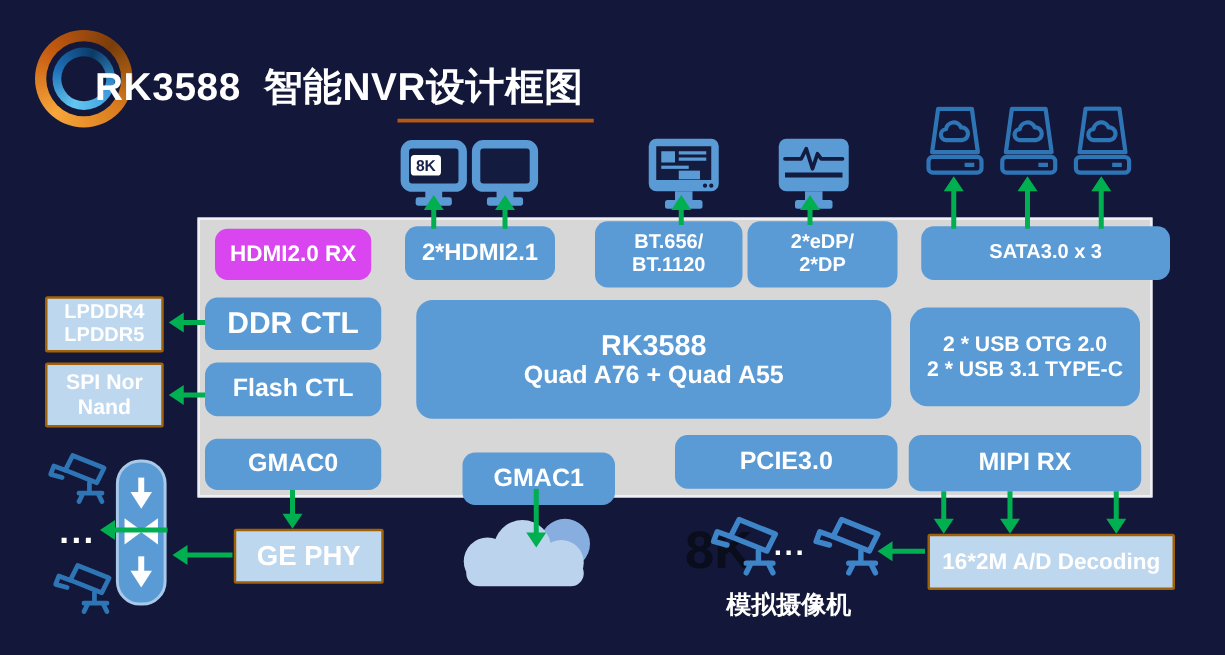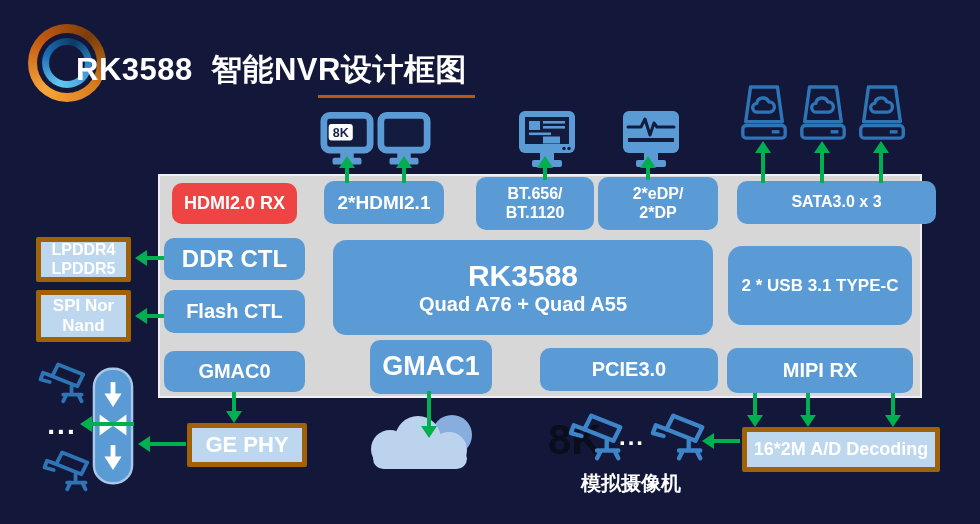--- a/index.html
+++ b/index.html
@@ -17,23 +17,23 @@
   .logo .l3{inset:14px;background:conic-gradient(from 200deg,#64c7f0,#1e6fb8,#0b3a66,#3a9ad9,#64c7f0);}
   .logo .l4{inset:21px;background:#131739;}
   .title{position:absolute;left:76px;top:49px;font-size:31px;font-weight:bold;color:#ffffff;white-space:pre;letter-spacing:.5px;}
   .underline{position:absolute;left:318px;top:95px;width:157px;height:3px;background:#b65911;}
   
   .panel{position:absolute;left:158px;top:174px;width:764px;height:224px;background:#d7d7d7;border:2px solid #eef0f3;box-sizing:border-box;z-index:1;}
   
   .box{position:absolute;display:flex;flex-direction:column;align-items:center;justify-content:center;
        color:#fff;font-weight:bold;text-align:center;line-height:1.15;z-index:2;box-sizing:border-box;}
   .box .ln{display:block;}
-  .dark{background:#ef4444;border-radius:10px;}
+  .dark{background:#d946ef;border-radius:10px;}
   .blue{background:#5b9bd5;border-radius:10px;}
-  .pale{background:#bdd7ee;border:5px solid #a16207;border-radius:2px;}
+  .pale{background:#bdd7ee;border:2px solid #a16207;border-radius:2px;}
   
   .arr{position:absolute;background:#00b050;z-index:3;}
   .arr.v{width:4px;}
   .arr.h{height:4px;}
   .arr::after{content:'';position:absolute;width:0;height:0;}
   .arr.up::after{left:-6px;top:-11px;border-left:8px solid transparent;border-right:8px solid transparent;border-bottom:12px solid #00b050;}
   .arr.down::after{left:-6px;bottom:-11px;border-left:8px solid transparent;border-right:8px solid transparent;border-top:12px solid #00b050;}
   .arr.left::after{top:-6px;left:-11px;border-top:8px solid transparent;border-bottom:8px solid transparent;border-right:12px solid #00b050;}
   
   .dots{position:absolute;color:#fff;font-weight:bold;font-size:28px;line-height:10px;letter-spacing:2px;z-index:2;}
@@ -142,32 +142,33 @@
 </div>
 
 <div class="box blue" style="left:164px;top:238px;width:141px;height:42px;font-size:24px">
     <span>DDR CTL</span>
   </div>
 <div class="box blue" style="left:164px;top:290px;width:141px;height:43px;font-size:20px">
     <span>Flash CTL</span>
   </div>
 
 <div class="box blue" style="left:333px;top:240px;width:380px;height:95px;border-radius:13px">
-  <span class="ln" style="font-size:30px">RK3588</span>
+  <span class="ln" style="font-size:23px">RK3588</span>
   <span class="ln" style="font-size:20px">Quad A76 + Quad A55</span>
 </div>
 
 <div class="box blue" style="left:728px;top:246px;width:184px;height:79px;font-size:17px;border-radius:14px">
+  <span class="ln">2 * USB OTG 2.0</span>
   <span class="ln">2 * USB 3.1 TYPE-C</span>
 </div>
 
 <div class="box blue" style="left:164px;top:351px;width:141px;height:41px;font-size:20px">
     <span>GMAC0</span>
   </div>
-<div class="box blue" style="left:370px;top:340px;width:122px;height:54px;font-size:27px">
+<div class="box blue" style="left:370px;top:362px;width:122px;height:42px;font-size:20px">
     <span>GMAC1</span>
   </div>
 <div class="box blue" style="left:540px;top:348px;width:178px;height:43px;font-size:20px">
     <span>PCIE3.0</span>
   </div>
 <div class="box blue" style="left:727px;top:348px;width:186px;height:45px;font-size:20px">
     <span>MIPI RX</span>
   </div>
 
 <div class="box pale" style="left:187px;top:423px;width:120px;height:44px;font-size:22px">

